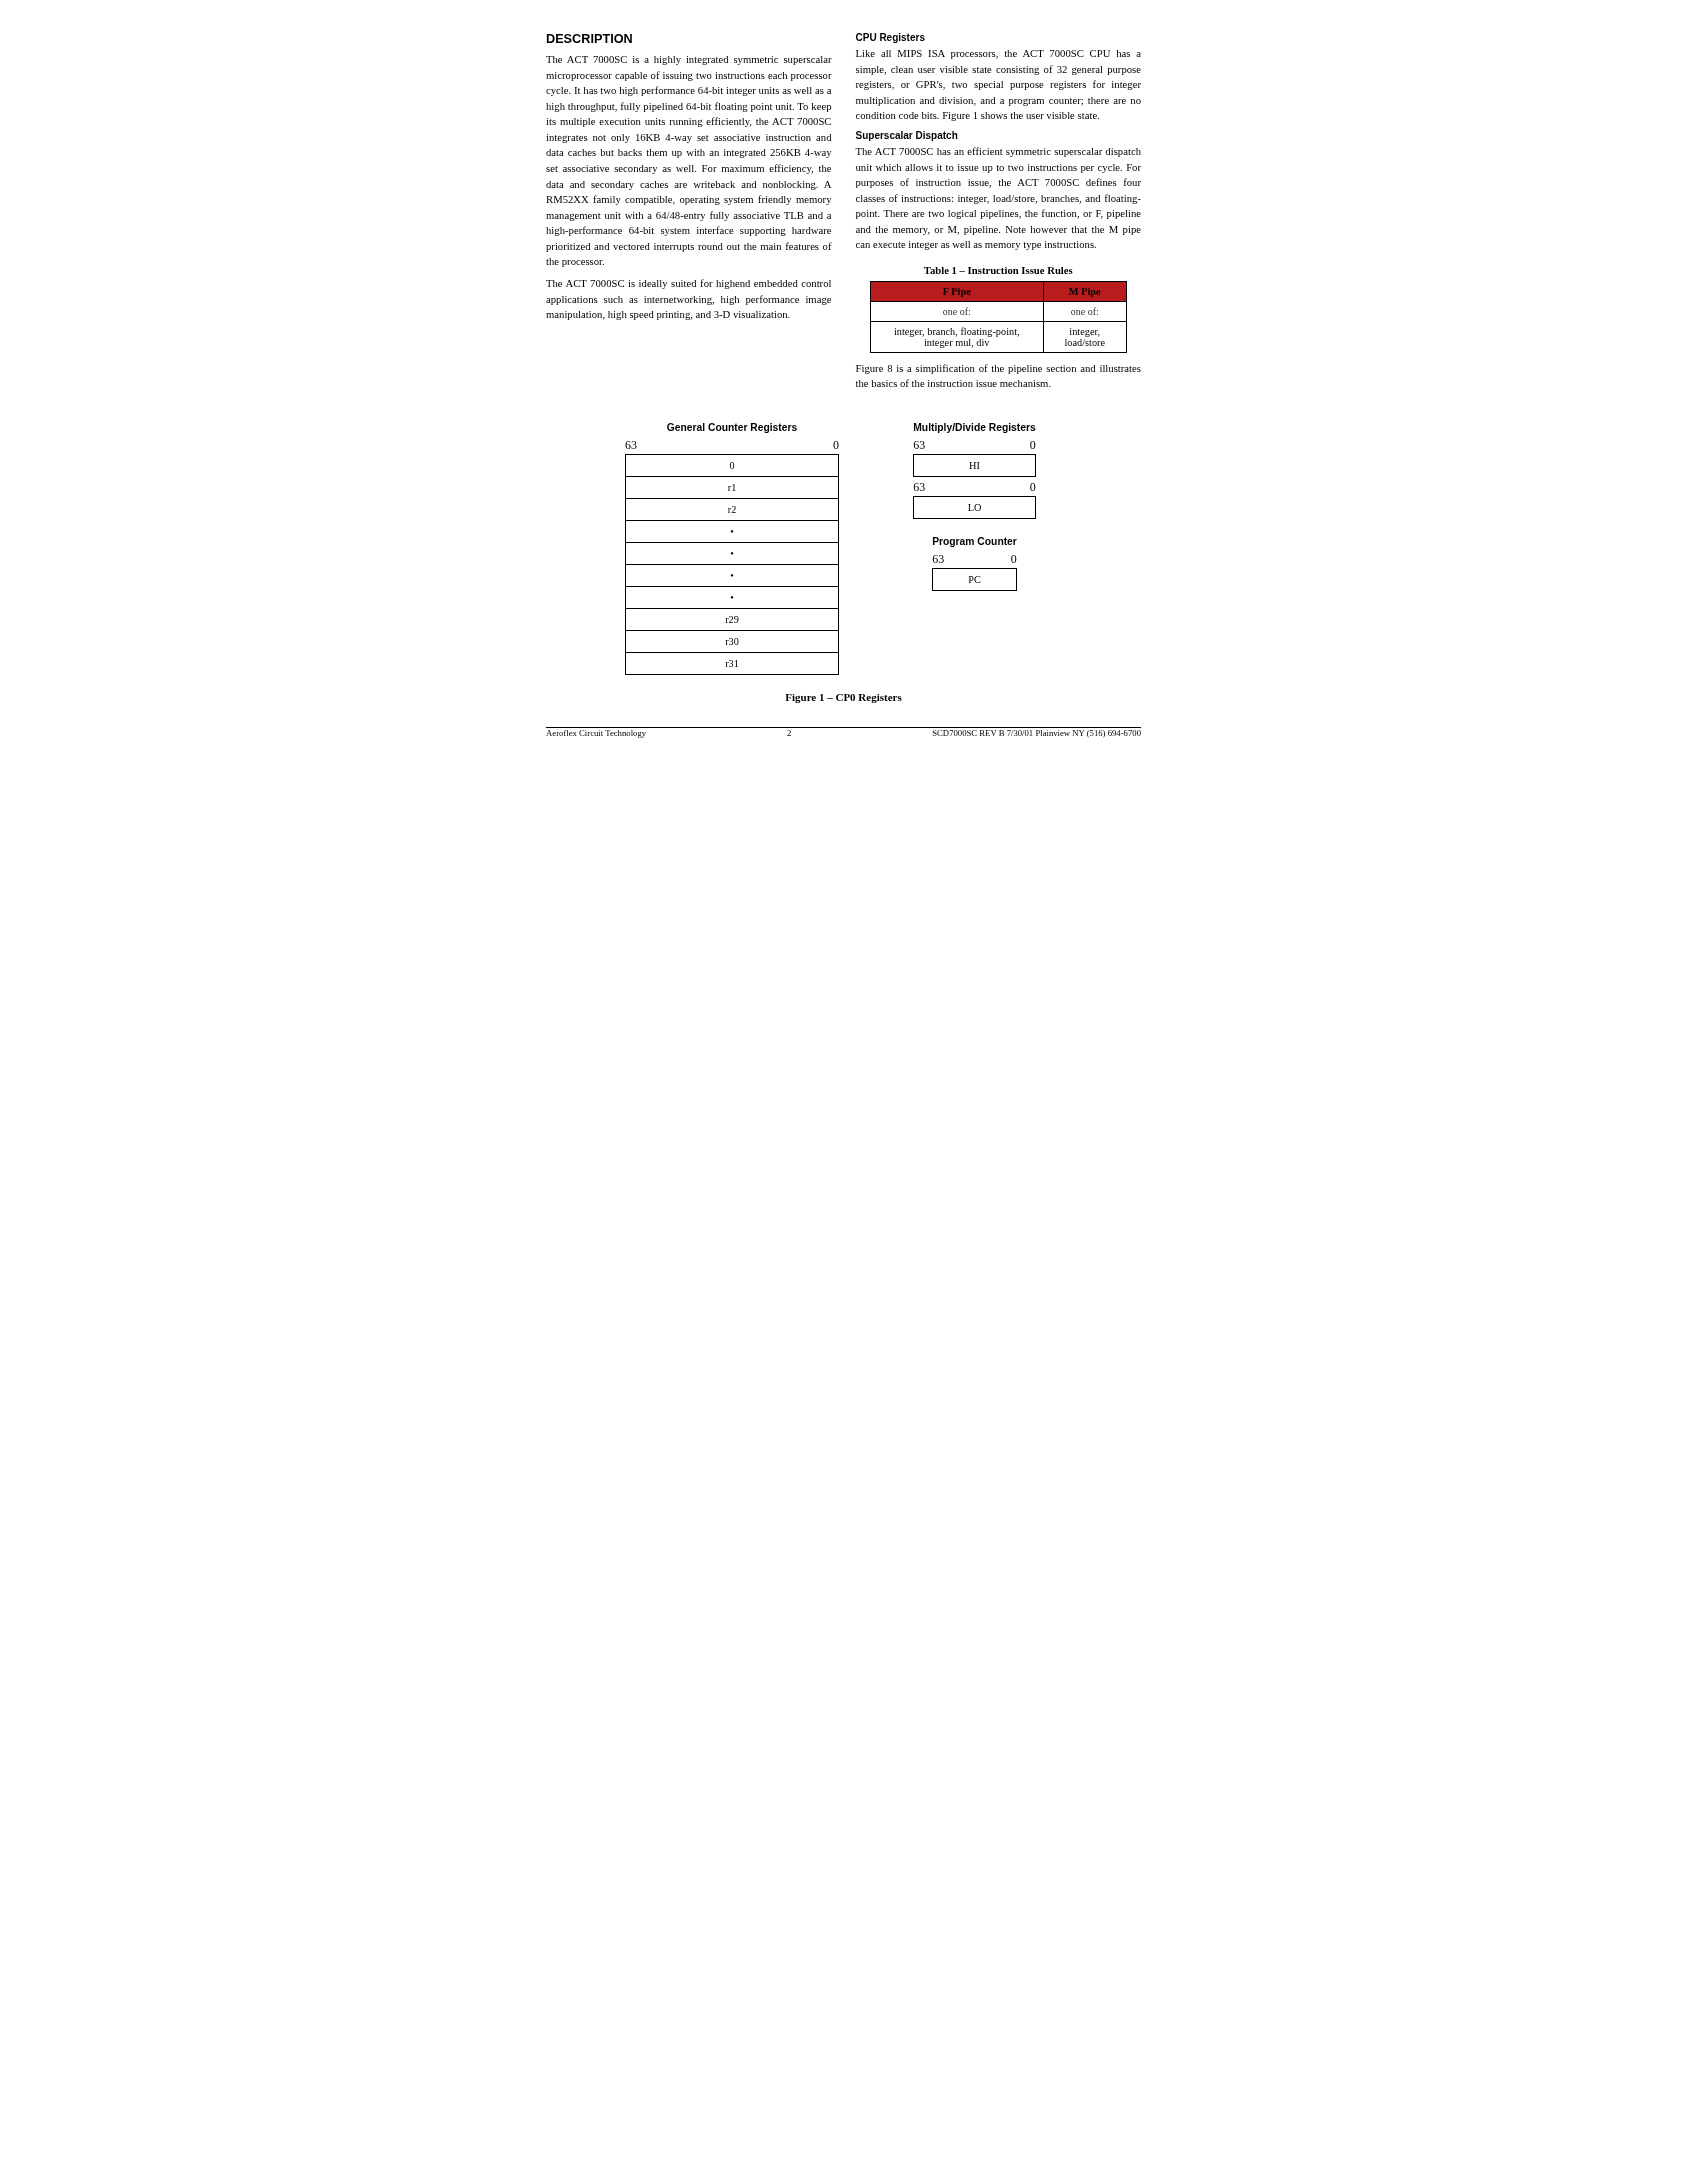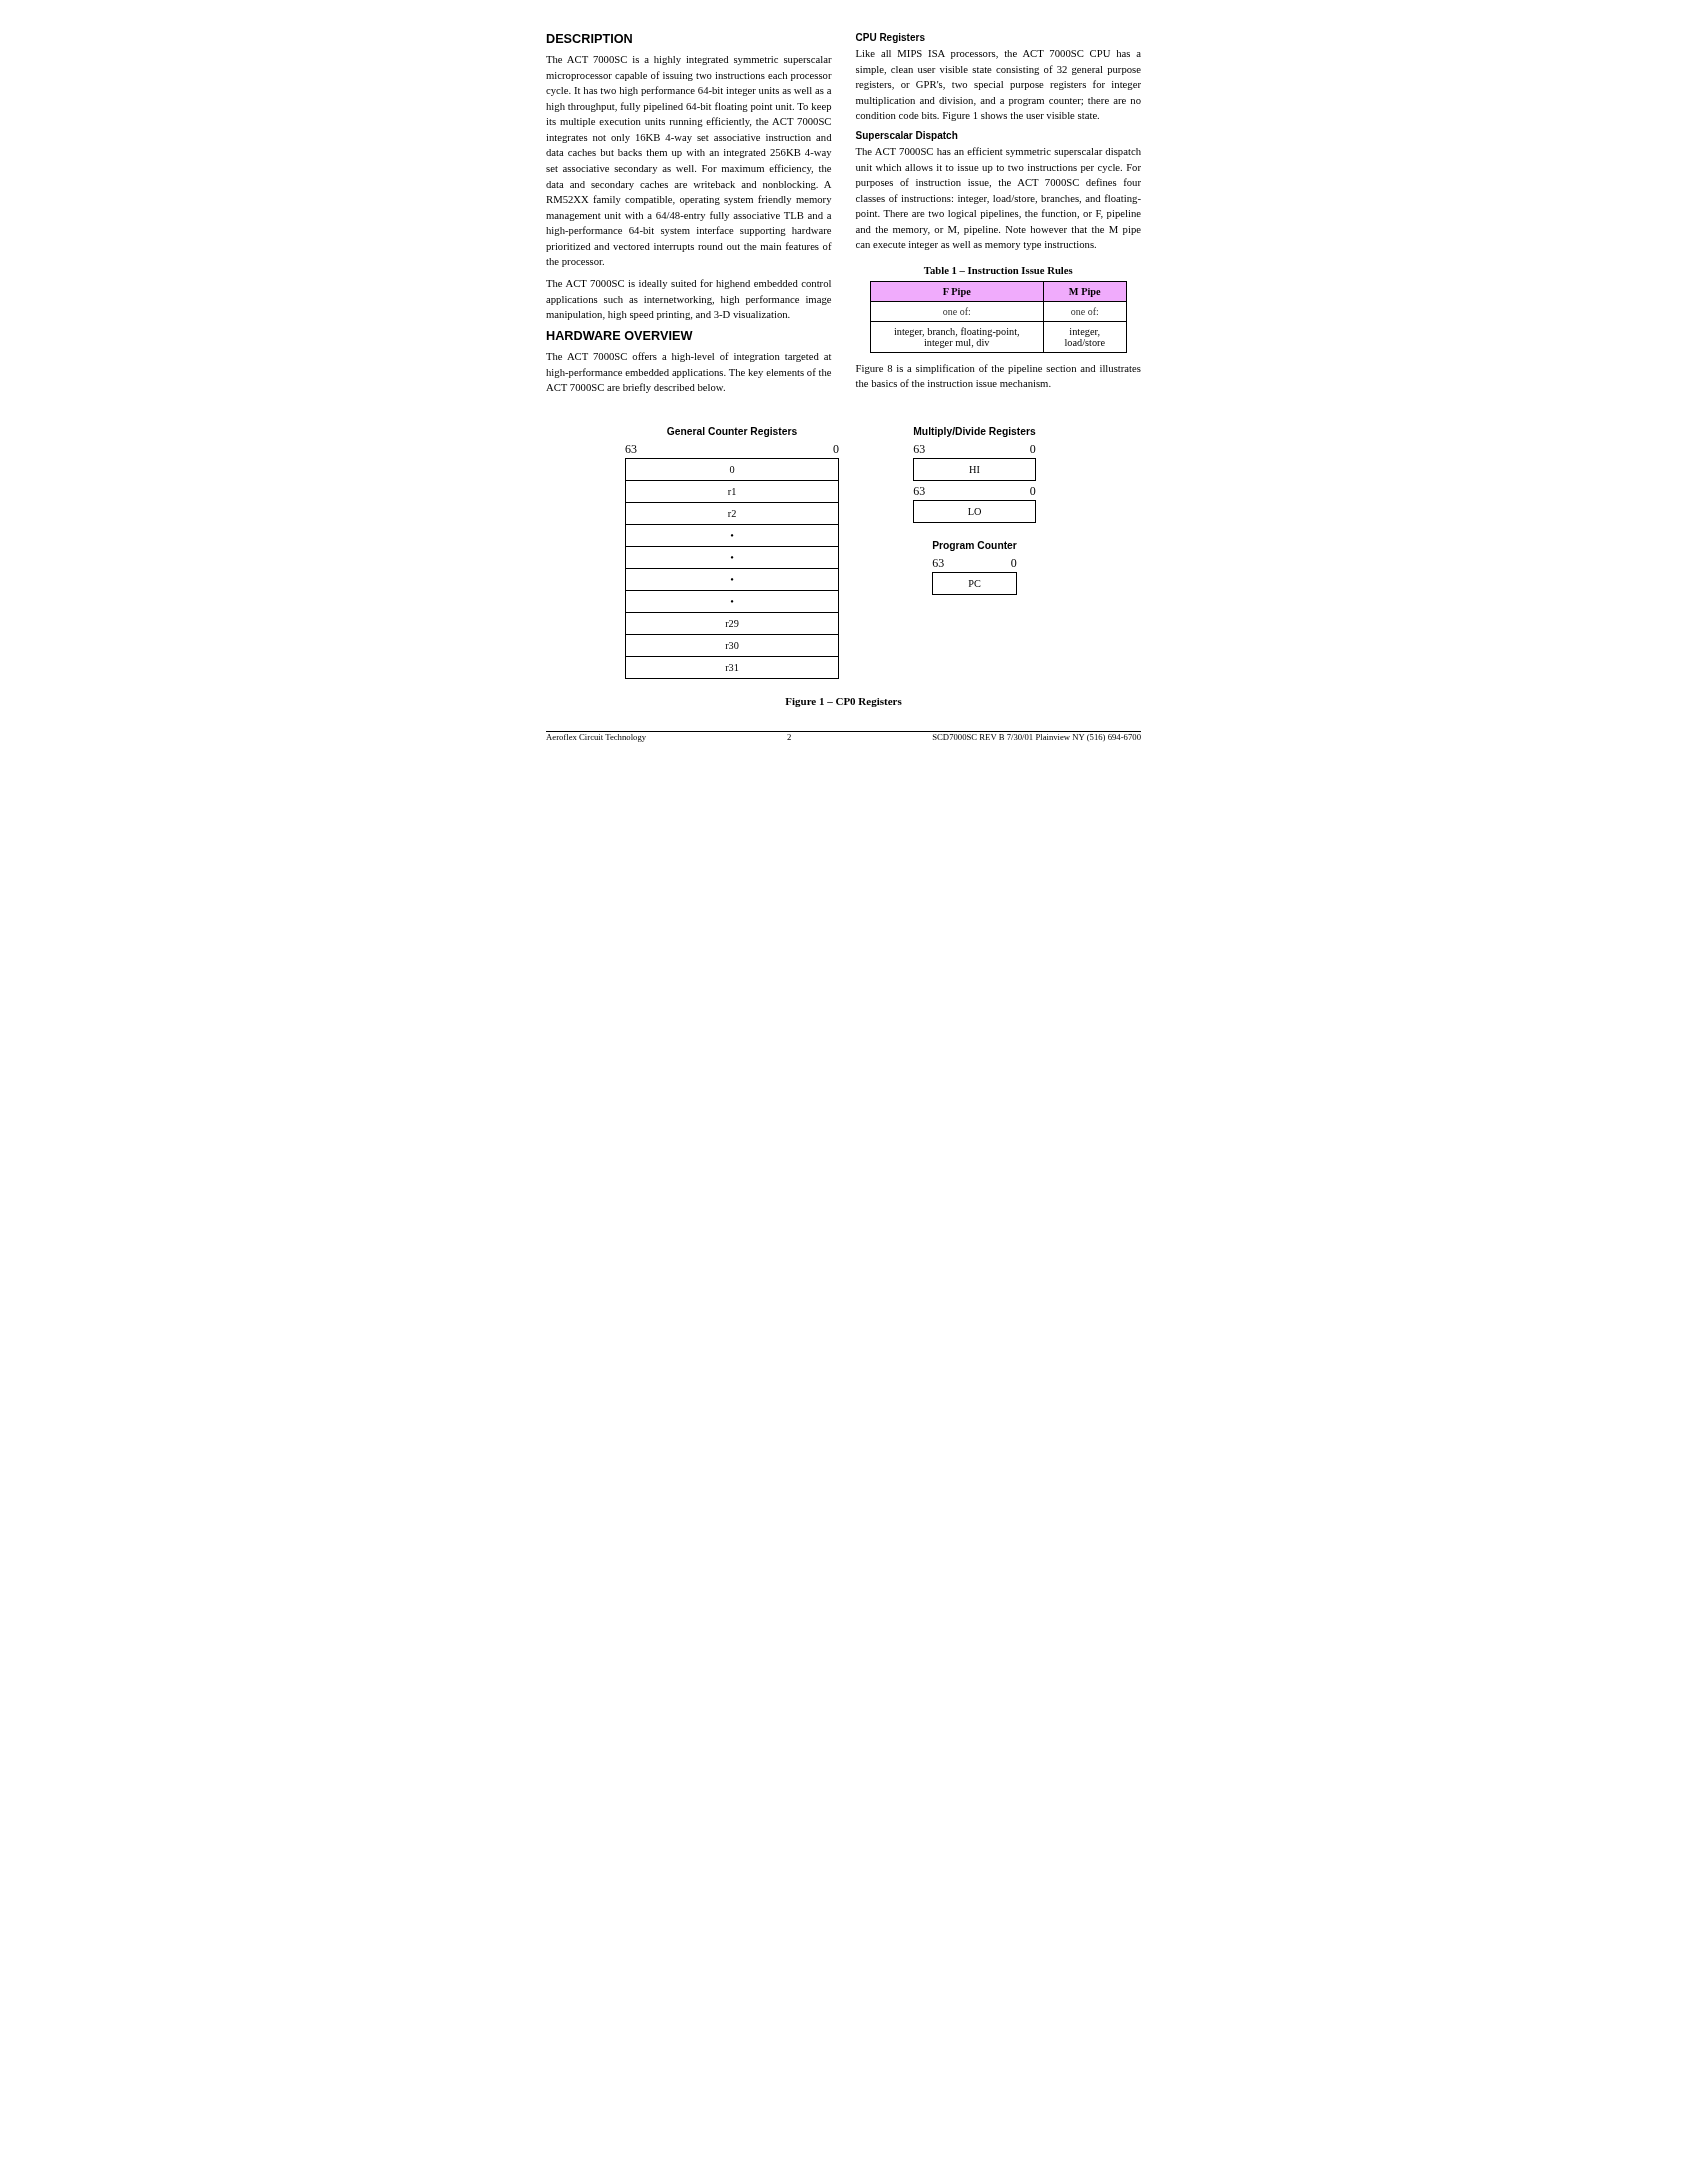--- a/index.html
+++ b/index.html
@@ -63,21 +63,21 @@
       margin: 0 auto;
     }
     table.issue-rules th, table.issue-rules td {
       border: 0.8px solid #000;
       text-align: center;
       padding: 4px 8px;
       font-size: 10.3px;
     }
     table.issue-rules th {
       font-weight: bold;
-      background: #f0abfc;
+      background: #b91c1c;
     }
     table.issue-rules .sub-row td {
       font-size: 10px;
       color: #333;
     }
     
     .figures-section {
       display: flex;
       gap: 48px;
       margin-top: 24px;
@@ -152,24 +152,20 @@
 
 <div class="page">
 
   <div class="top-section">
 
     <div class="left-col">
       <h2 class="section-title">DESCRIPTION</h2>
       <p>The ACT 7000SC is a highly integrated symmetric superscalar microprocessor capable of issuing two instructions each processor cycle. It has two high performance 64-bit integer units as well as a high throughput, fully pipelined 64-bit floating point unit. To keep its multiple execution units running efficiently, the ACT 7000SC integrates not only 16KB 4-way set associative instruction and data caches but backs them up with an integrated 256KB 4-way set associative secondary as well. For maximum efficiency, the data and secondary caches are writeback and nonblocking. A RM52XX family compatible, operating system friendly memory management unit with a 64/48-entry fully associative TLB and a high-performance 64-bit system interface supporting hardware prioritized and vectored interrupts round out the main features of the processor.</p>
       <p>The ACT 7000SC is ideally suited for highend embedded control applications such as internetworking, high performance image manipulation, high speed printing, and 3-D visualization.</p>
 
-      <div class="section-gap">
-        <h2 class="section-title">HARDWARE OVERVIEW</h2>
-        <p>The ACT 7000SC offers a high-level of integration targeted at high-performance embedded applications. The key elements of the ACT 7000SC are briefly described below.</p>
-      </div>
     </div>
 
     <div class="right-col">
       <h3 class="subsection-title">CPU Registers</h3>
       <p>Like all MIPS ISA processors, the ACT 7000SC CPU has a simple, clean user visible state consisting of 32 general purpose registers, or GPR's, two special purpose registers for integer multiplication and division, and a program counter; there are no condition code bits. Figure 1 shows the user visible state.</p>
 
       <h3 class="subsection-title">Superscalar Dispatch</h3>
       <p>The ACT 7000SC has an efficient symmetric superscalar dispatch unit which allows it to issue up to two instructions per cycle. For purposes of instruction issue, the ACT 7000SC defines four classes of instructions: integer, load/store, branches, and floating-point. There are two logical pipelines, the function, or F, pipeline and the memory, or M, pipeline. Note however that the M pipe can execute integer as well as memory type instructions.</p>
 
       <div class="table-container">

